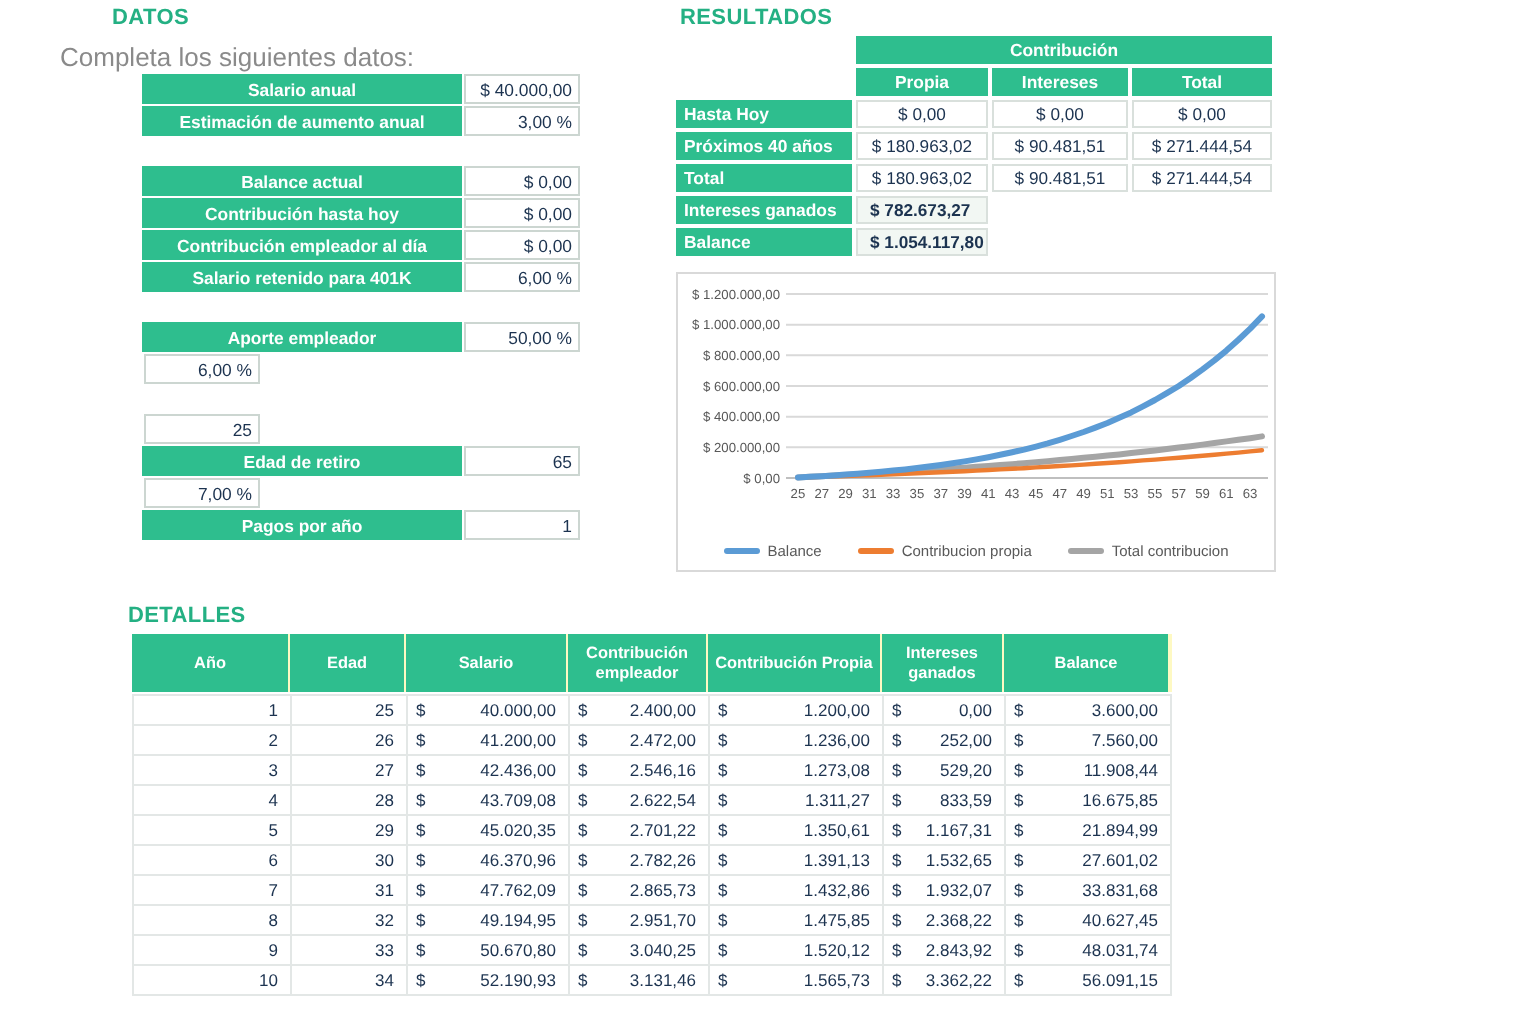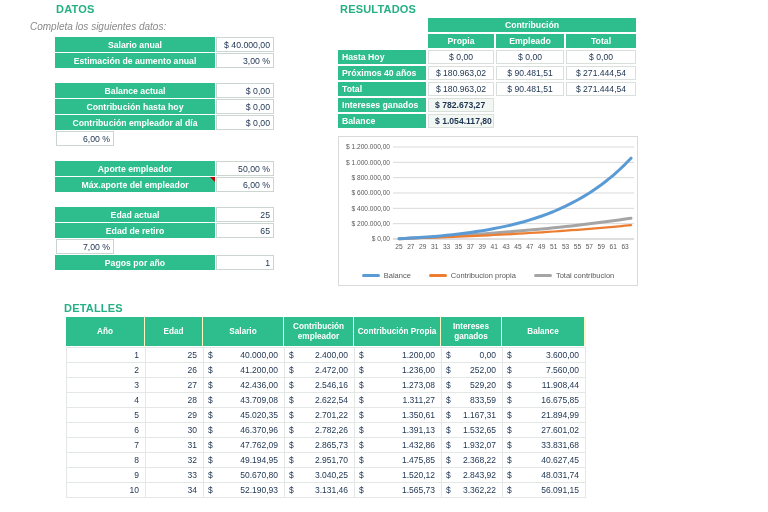--- a/index.html
+++ b/index.html
@@ -1,24 +1,24 @@
 <!DOCTYPE html>
 <html><head>
 <meta charset="utf-8">
 <style>
   html,body{margin:0;padding:0;background:#ffffff;}
   .canvas{position:relative;width:643px;height:512px;background:#ffffff;overflow:hidden;
           font-family:"Liberation Sans",sans-serif;-webkit-font-smoothing:antialiased;}
   .sec-title{position:absolute;font-size:11px;font-weight:bold;color:#24b083;letter-spacing:.2px;}
   
   #datos-title{left:56px;top:3px;}
-  #datos-subtitle{position:absolute;left:30px;top:21px;font-size:10px;color:#8a8a8a;font-style:italic;}
+  #datos-subtitle{position:absolute;left:30px;top:21px;font-size:13px;color:#8a8a8a;}
   #datos-groups{position:absolute;left:55px;top:37px;}
   .d-group{margin-bottom:15px;}
-  .d-row{display:flex;margin-bottom:1px;}
+  .d-row{display:flex;margin-bottom:1px;margin-left:16px;}
   .d-label{width:160px;height:15px;background:#2ebe8e;color:#fff;font-size:8.7px;font-weight:bold;
            display:flex;align-items:center;justify-content:center;position:relative;box-sizing:border-box;}
   .d-value{width:58px;height:15px;border:1px solid #ccd6d1;background:#fff;font-size:8.7px;color:#1c3350;
            display:flex;align-items:center;justify-content:flex-end;padding-right:3px;margin-left:1px;
            box-sizing:border-box;white-space:nowrap;}
   .note-tri{position:absolute;right:0;top:0;width:0;height:0;border-left:5px solid transparent;border-top:5px solid #c00000;}
   
   #res-title{left:340px;top:3px;}
   #res-table{position:absolute;left:338px;top:18px;display:grid;grid-template-columns:88px 66px 68px 70px;
              grid-auto-rows:14px;gap:2px;}
@@ -75,36 +75,35 @@
         </div>
         <div class="d-row">
           <div class="d-label">Contribución hasta hoy</div>
           <div class="d-value">$ 0,00</div>
         </div>
         <div class="d-row">
           <div class="d-label">Contribución empleador al día</div>
           <div class="d-value">$ 0,00</div>
         </div>
         <div class="d-row">
+          <div class="d-label">Salario retenido para 401K</div>
           <div class="d-value">6,00 %</div>
         </div>
       </div>
       <div class="d-group">
         <div class="d-row">
           <div class="d-label">Aporte empleador</div>
           <div class="d-value">50,00 %</div>
         </div>
         <div class="d-row">
-          <div class="d-label">Máx.aporte del empleador<span class="note-tri"></span></div>
           <div class="d-value">6,00 %</div>
         </div>
       </div>
       <div class="d-group">
         <div class="d-row">
-          <div class="d-label">Edad actual</div>
           <div class="d-value">25</div>
         </div>
         <div class="d-row">
           <div class="d-label">Edad de retiro</div>
           <div class="d-value">65</div>
         </div>
         <div class="d-row">
           <div class="d-value">7,00 %</div>
         </div>
         <div class="d-row">
@@ -113,21 +112,21 @@
         </div>
       </div>
     </div>
 
   <div class="sec-title" id="res-title">RESULTADOS</div>
   <div id="res-table">
       <div class="r-empty"></div>
       <div class="r-green r-spanhead">Contribución</div>
       <div class="r-empty"></div>
       <div class="r-green r-colhead">Propia</div>
-      <div class="r-green r-colhead">Empleado</div>
+      <div class="r-green r-colhead">Intereses</div>
       <div class="r-green r-colhead">Total</div>
       <div class="r-green r-label">Hasta Hoy</div>
       <div class="r-val">$ 0,00</div>
       <div class="r-val">$ 0,00</div>
       <div class="r-val">$ 0,00</div>
       <div class="r-green r-label">Próximos 40 años</div>
       <div class="r-val">$ 180.963,02</div>
       <div class="r-val">$ 90.481,51</div>
       <div class="r-val">$ 271.444,54</div>
       <div class="r-green r-label">Total</div>

